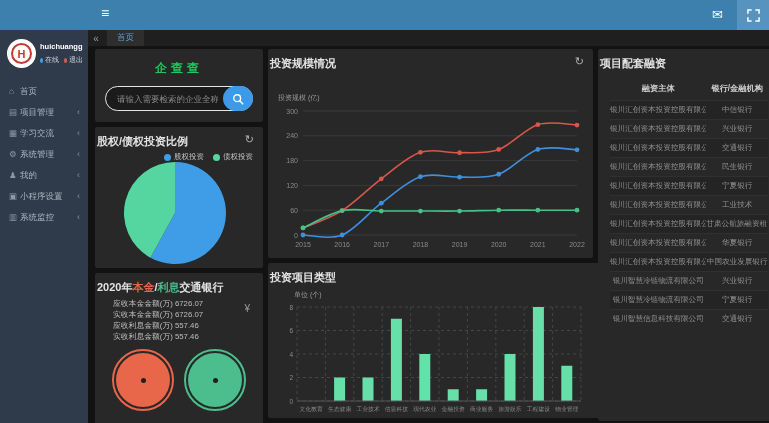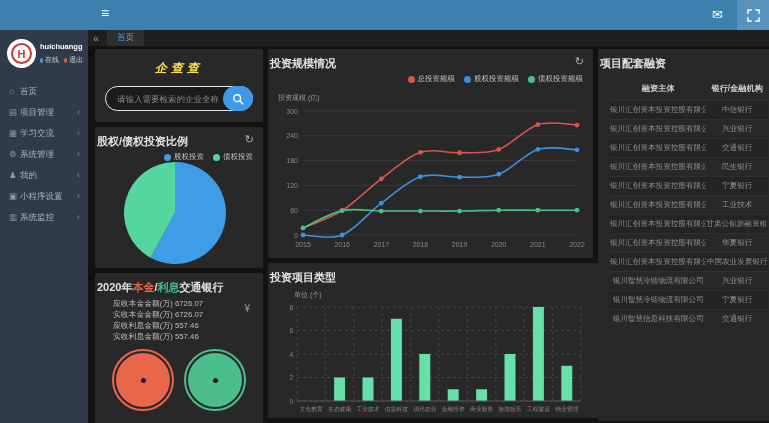--- a/index.html
+++ b/index.html
@@ -37,21 +37,21 @@
   .main { position:absolute; left:88px; top:47px; width:681px; height:376px; overflow:hidden; }
   .panel { position:absolute; background:#282828; border-radius:2px; overflow:hidden; }
   .panel-title { position:absolute; left:2px; top:7px; font-size:11px; font-weight:bold; color:#e2e2e2; white-space:nowrap; }
   .refresh { position:absolute; right:9px; top:6px; color:#b5b5b5; font-size:11px; cursor:pointer; }
   .legend { position:absolute; right:10px; top:25px; display:flex; gap:9px; }
   .legend-item { display:flex; align-items:center; gap:3px; font-size:7.5px; color:#c4c4c4; cursor:pointer; white-space:nowrap; }
   .legend-dot { width:7px; height:7px; border-radius:50%; }
   .axis-name { position:absolute; font-size:7px; color:#9a9a9a; }
 
   #p-search { left:7px; top:2px; width:168px; height:73px; }
-  .search-title { text-align:center; margin-top:11px; font-size:12px; font-weight:bold; color:#fde047; letter-spacing:4px;font-style:italic; }
+  .search-title { text-align:center; margin-top:11px; font-size:12px; font-weight:bold; color:#22c55e; letter-spacing:4px; }
   .search-row { position:absolute; left:10px; right:10px; top:37px; height:39px; }
   .search-input { width:100%; height:25px; background:#1b1b1b; border:1px solid #e6e6e6; border-radius:13px;
     color:#bbb; font-size:8.5px; padding:0 34px 0 11px; outline:none; font-family:"Liberation Sans",sans-serif; }
   .search-input::placeholder { color:#8a8a8a; }
   .search-btn { position:absolute; right:0; top:0; width:30px; height:25px; border:none; border-radius:13px;
     background:#3d9ae8; cursor:pointer; display:flex; align-items:center; justify-content:center; }
 
   #p-pie { left:7px; top:80px; width:168px; height:141px; }
   #p-recovery { left:7px; top:226px; width:168px; height:200px; }
   .stats { position:absolute; left:18px; top:25px; }
@@ -174,34 +174,20 @@
         <div class="gauge-fill" style="background: rgb(76, 189, 141);">
             <div class="gauge-dot"></div>
           </div>
       </div>
     </div>
   </div>
 
   <div class="panel" id="p-line">
     <div class="panel-title">投资规模情况</div>
     <div class="refresh">↻</div>
-    <div class="legend" id="line-legend">
-        <span class="legend-item">
-          <span class="legend-dot" style="background: rgb(216, 87, 74);"></span>
-          <span>总投资规模</span>
-        </span>
-        <span class="legend-item">
-          <span class="legend-dot" style="background: rgb(63, 143, 223);"></span>
-          <span>股权投资规模</span>
-        </span>
-        <span class="legend-item">
-          <span class="legend-dot" style="background: rgb(71, 193, 136);"></span>
-          <span>债权投资规模</span>
-        </span>
-      </div>
     <div class="axis-name" style="left:10px;top:44px;">投资规模 (亿)</div>
     <svg id="line-svg" width="318" height="148" style="position:absolute;left:3px;top:56px;">
         <line x1="32" y1="130" x2="306" y2="130" stroke="#3a3a3a" stroke-width="1"></line>
         <text x="27" y="132.5" text-anchor="end" font-size="7" fill="#8a8a8a">0</text>
         <line x1="32" y1="105.2" x2="306" y2="105.2" stroke="#3a3a3a" stroke-width="1"></line>
         <text x="27" y="107.7" text-anchor="end" font-size="7" fill="#8a8a8a">60</text>
         <line x1="32" y1="80.39999999999999" x2="306" y2="80.39999999999999" stroke="#3a3a3a" stroke-width="1"></line>
         <text x="27" y="82.89999999999999" text-anchor="end" font-size="7" fill="#8a8a8a">120</text>
         <line x1="32" y1="55.6" x2="306" y2="55.6" stroke="#3a3a3a" stroke-width="1"></line>
         <text x="27" y="58.1" text-anchor="end" font-size="7" fill="#8a8a8a">180</text>

